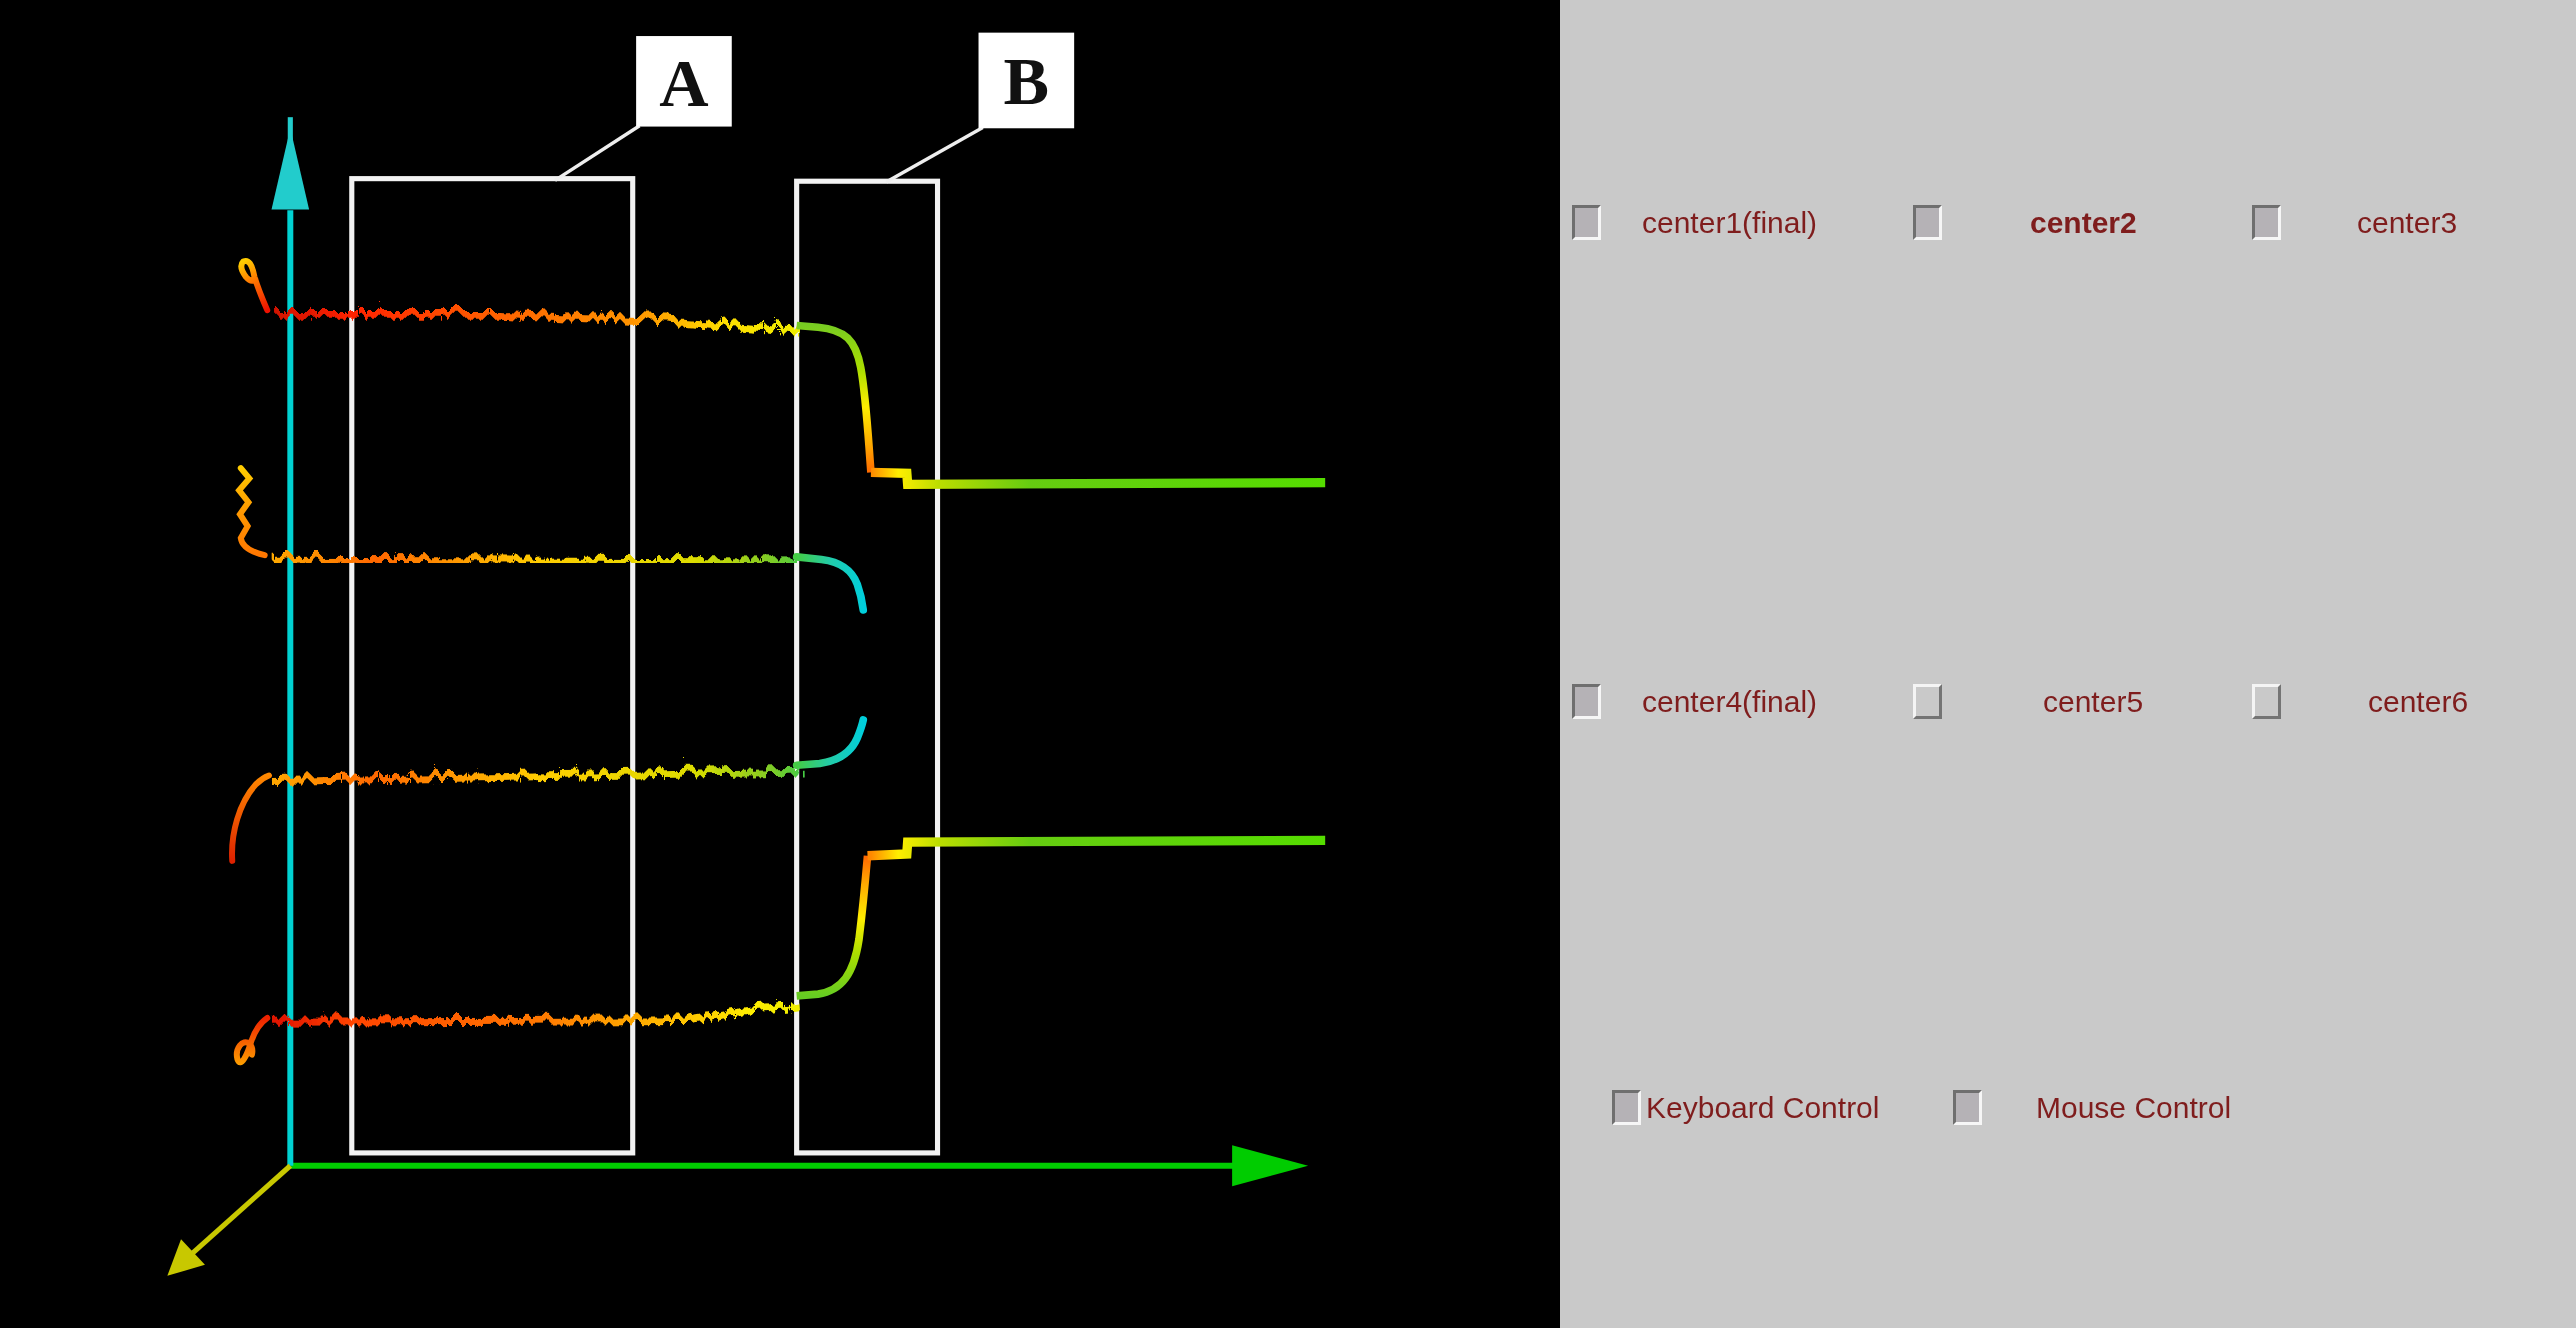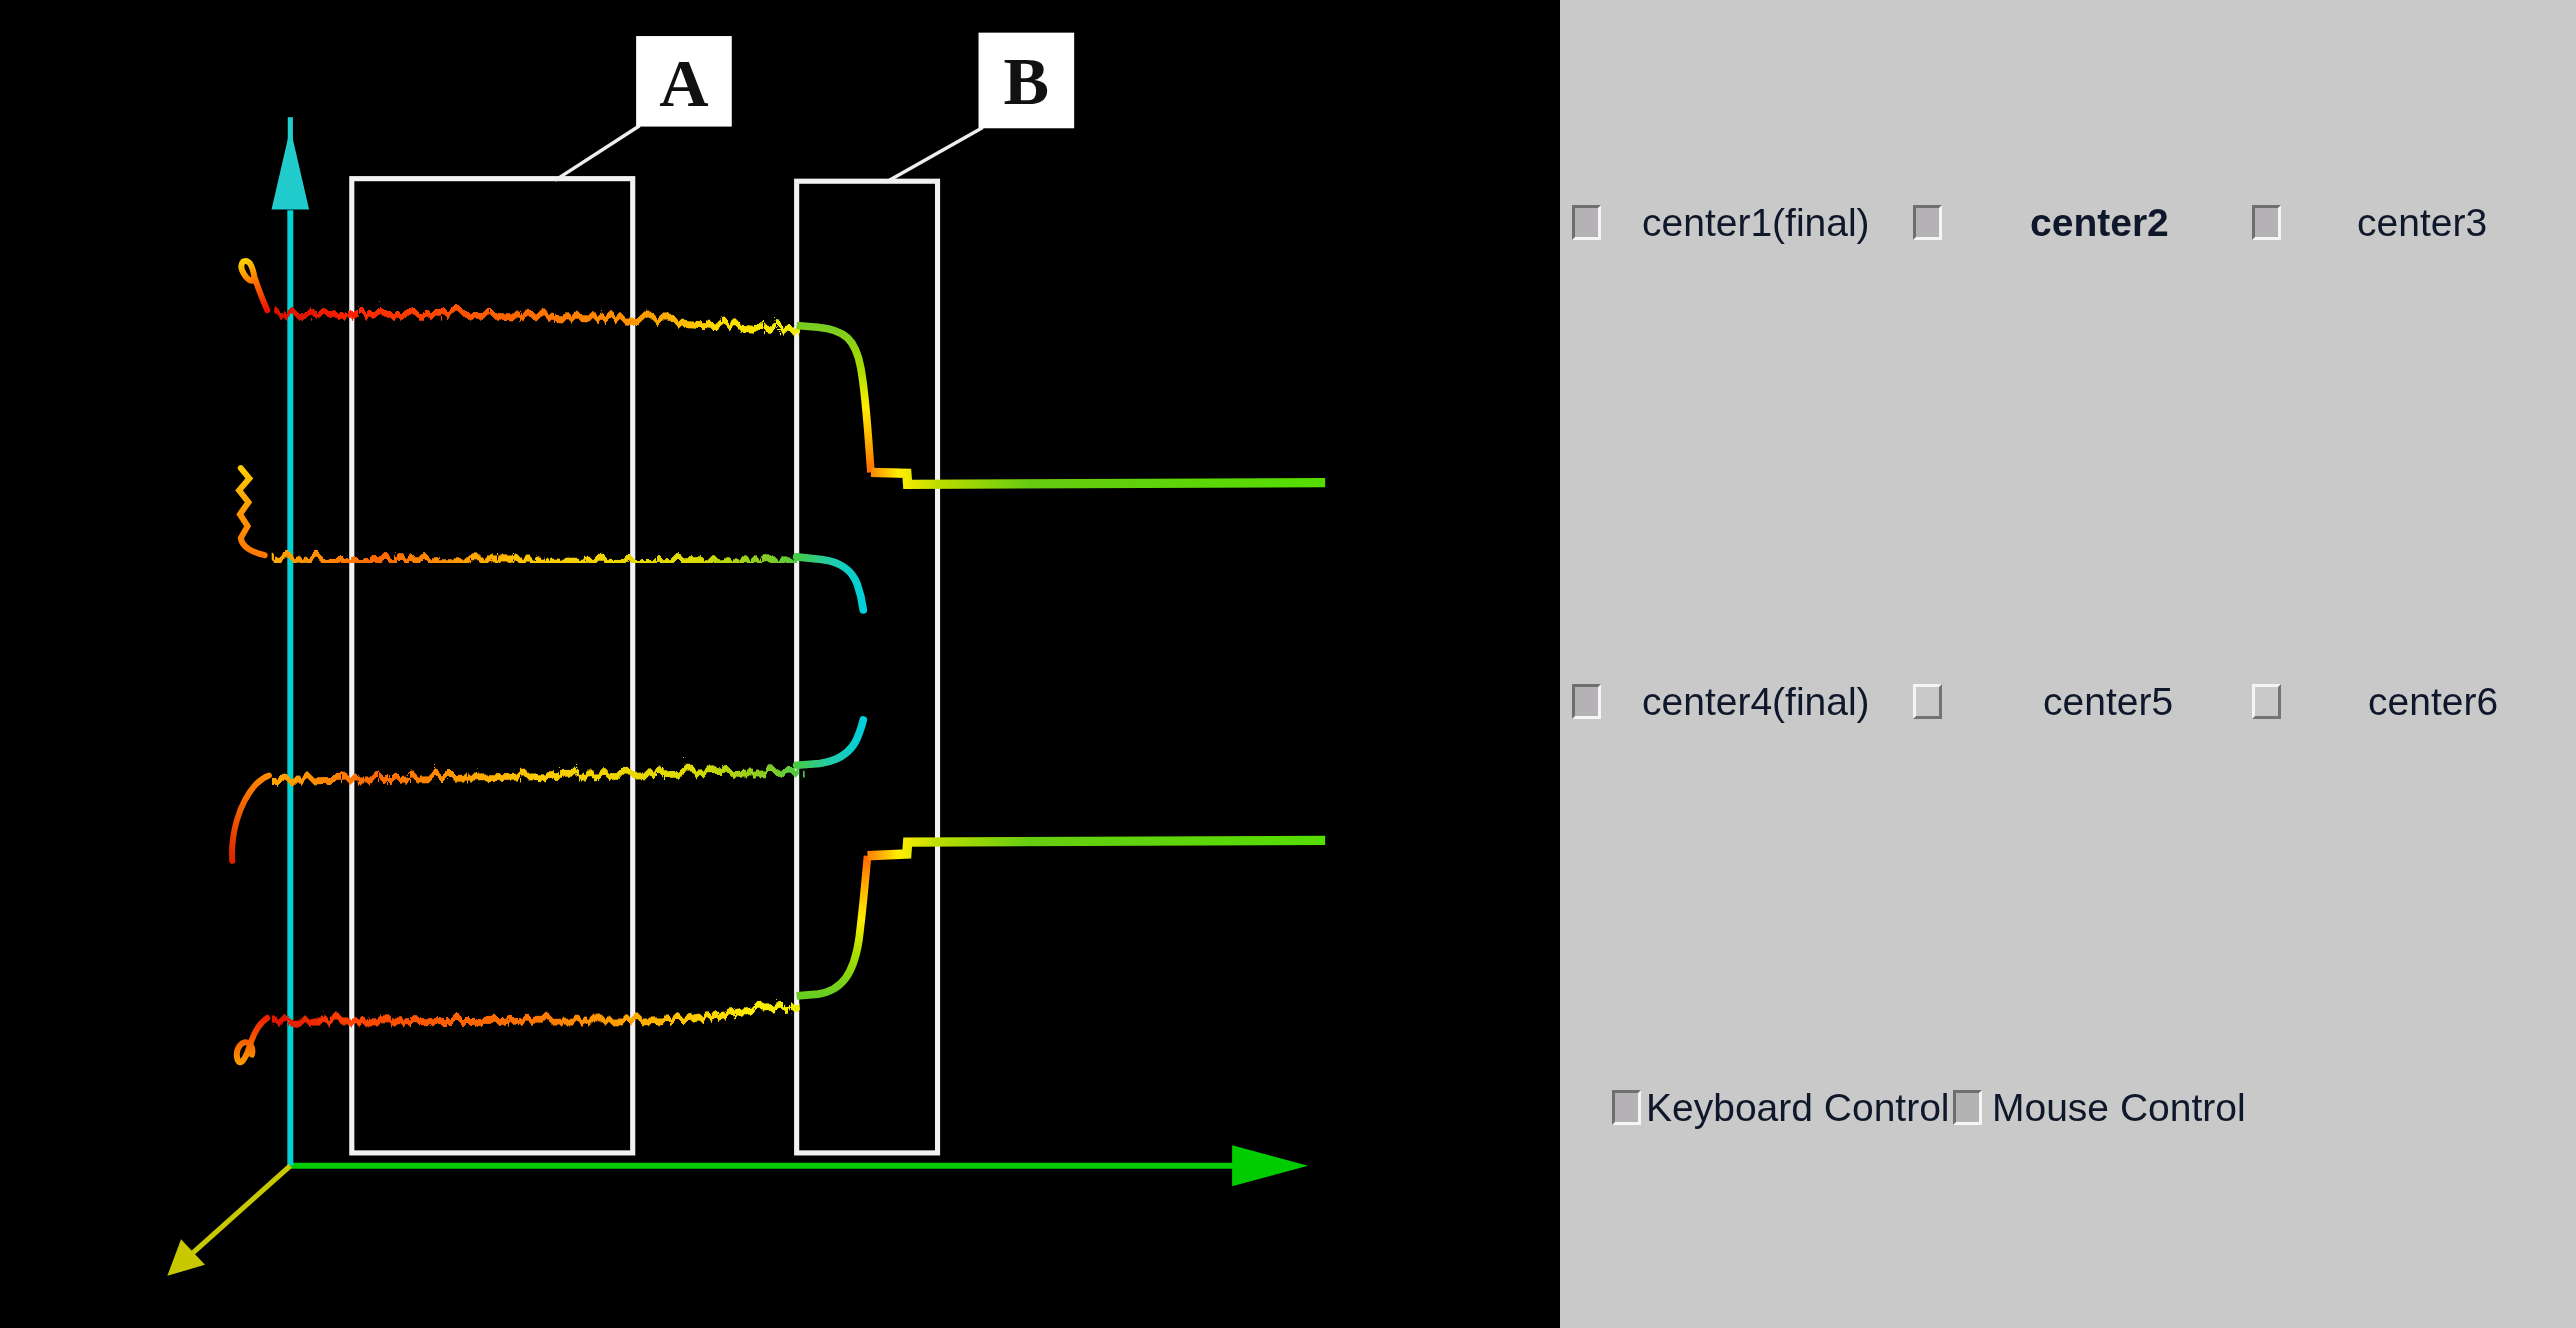--- a/index.html
+++ b/index.html
@@ -11,27 +11,27 @@
   .callout-letter{font-family:"Liberation Serif",serif;font-weight:600;}
   
   #panel{position:absolute;left:1560px;top:0;width:1016px;height:1329px;background:#c9c9c9;}
   .cb{position:absolute;width:29px;height:35px;box-sizing:border-box;}
   .cb.sunken{background:#b5b2b6;
      border-top:3.4px solid #6f6f6f;border-left:3.4px solid #6f6f6f;
      border-bottom:3.4px solid #f6f6f6;border-right:3.4px solid #f6f6f6;}
   .cb.raised{background:#c9c9c9;
      border-top:3.4px solid #f4f4f4;border-left:3.4px solid #f4f4f4;
      border-bottom:3.4px solid #747474;border-right:3.4px solid #747474;}
-  .cb-label{position:absolute;font-size:39px;line-height:35px;color:#0f172a;white-space:nowrap;}
+  .cb-label{position:absolute;font-size:30px;line-height:35px;color:#7f1d1d;white-space:nowrap;}
   
   .col1cb{left:12px;}  .col2cb{left:353px;} .col3cb{left:692px;}
   .row1{top:205px;} .row2{top:684px;} .row3{top:1090px;margin-left:40px;}
   .lbl-c1{left:82px;}  .lbl-c2{left:470px;font-weight:bold;} .lbl-c3{left:784px;margin-left:13px;}
   .lbl-c4{left:82px;}  .lbl-c5{left:470px;margin-left:13px;} .lbl-c6{left:808px;}
-  .lbl-kb{left:46px;}  .lbl-ms{left:392px;}
+  .lbl-kb{left:46px;}  .lbl-ms{left:436px;}
 </style>
 </head>
 <body>
 
 <div id="screen">
 
   <div id="viewport">
     <svg id="scene" width="1560" height="1329" viewBox="0 0 1827 1556">
       <defs>
         <filter id="jag" x="-5%" y="-300%" width="110%" height="700%">

